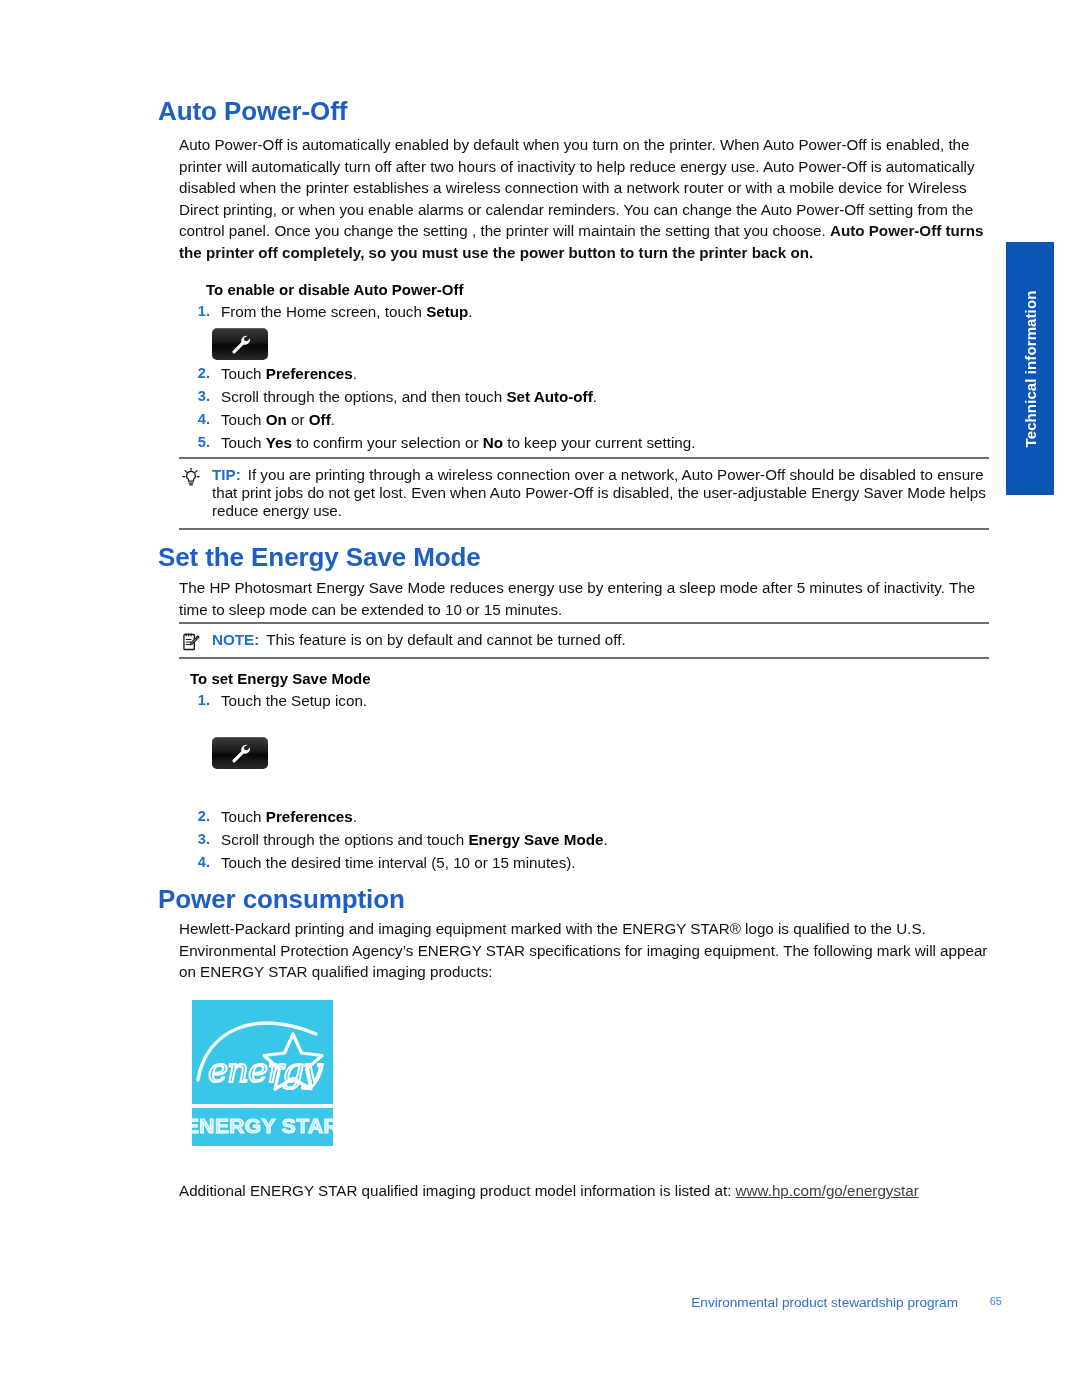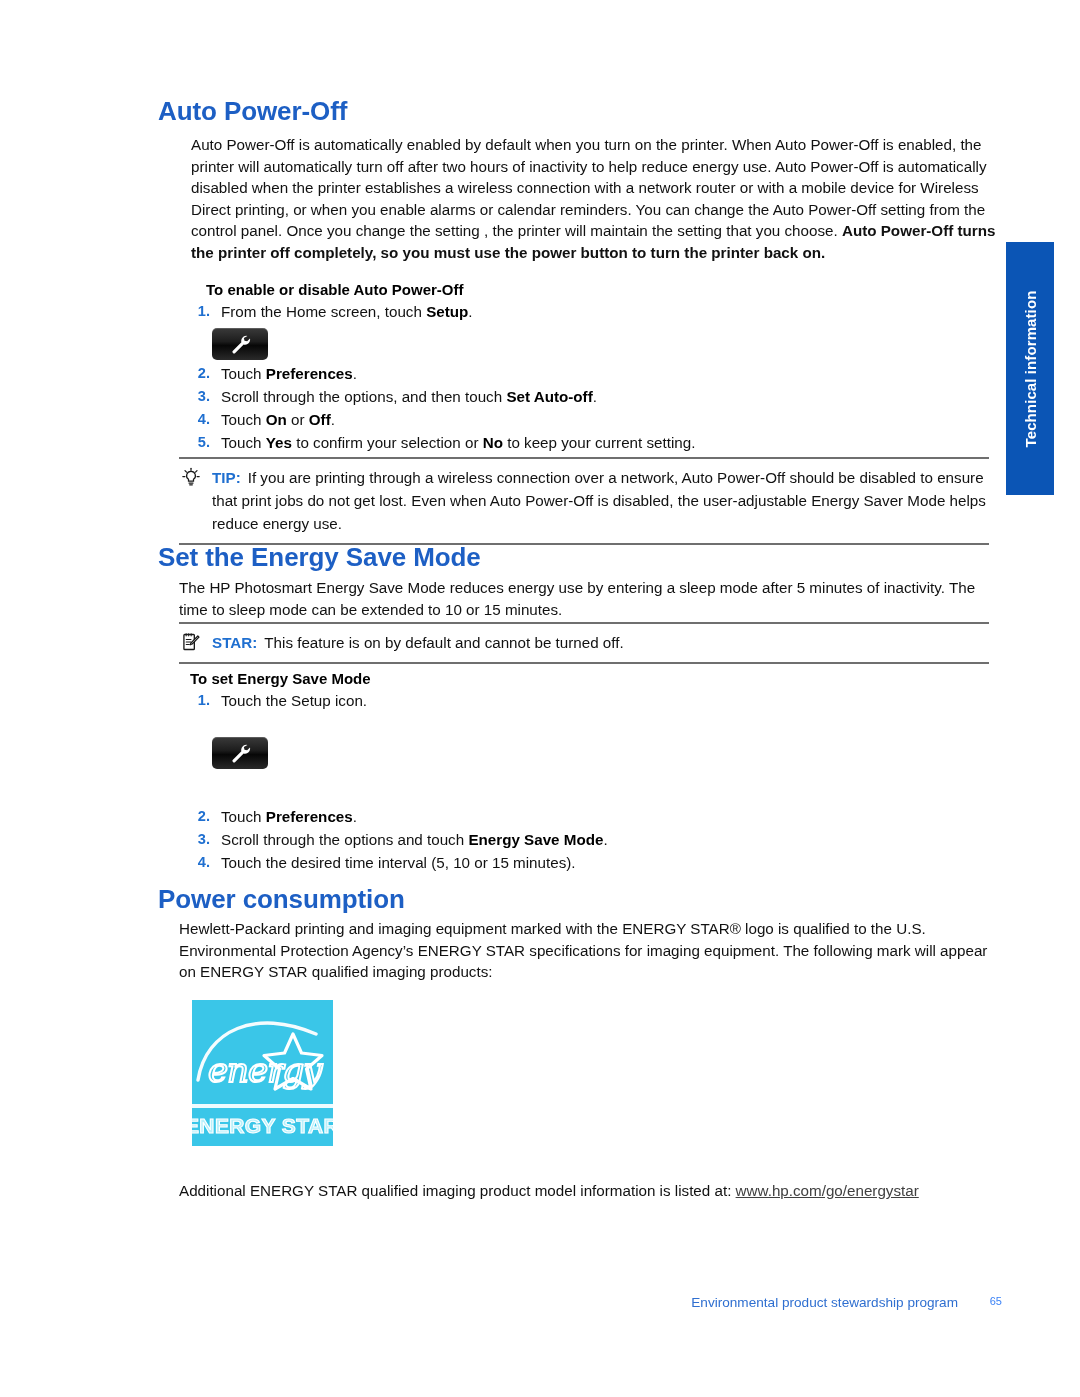--- a/index.html
+++ b/index.html
@@ -126,21 +126,21 @@
     position: absolute;
     border-top: 2px solid #6f6f6f;
     border-bottom: 2px solid #6f6f6f;
     padding: 7px 0 8px 0;
     box-sizing: border-box;
   }
   .admon-inner {
     position: relative;
     padding-left: 33px;
     font-size: 15.2px;
-    line-height: 23px;
+    line-height: 18px;
     color: #111;
   }
   .admon-icon {
     position: absolute;
     left: 2px;
     top: 1px;
     width: 22px;
     height: 20px;
   }
   .admon-kw {
@@ -196,21 +196,21 @@
 <div class="page">
 
   <div class="side-tab">
     <span class="side-tab-label">Technical information</span>
   </div>
 
   <div class="content">
 
     <h1 class="heading" style="left:158px; top:96px;">Auto Power-Off</h1>
 
-    <div class="para" style="left:179px; top:134px; width:810px;margin-left:12px;">
+    <div class="para" style="left:179px; top:134px; width:810px;">
       <span>Auto Power-Off is automatically enabled by default when you turn on the printer. When Auto Power-Off is enabled, the printer will automatically turn off after two hours of inactivity to help reduce energy use. Auto Power-Off is automatically disabled when the printer establishes a wireless connection with a network router or with a mobile device for Wireless Direct printing, or when you enable alarms or calendar reminders. You can change the Auto Power-Off setting from the control panel. Once you change the setting , the printer will maintain the setting that you choose. </span><b>Auto Power-Off turns the printer off completely, so you must use the power button to turn the printer back on.</b>
     </div>
 
     <div class="sub-bold" style="left:206px; top:281px;">To enable or disable Auto Power-Off</div>
 
     <ol class="steps" style="left:190px; top:300px; width:790px;">
       <li>
         <span class="num">1.</span>
         <span>From the Home screen, touch </span><b>Setup</b><span>.</span>
       </li>
@@ -274,21 +274,21 @@
               <line x1="6.2" y1="2" x2="6.2" y2="4.6"></line>
               <line x1="9.2" y1="2" x2="9.2" y2="4.6"></line>
               <line x1="12.2" y1="2" x2="12.2" y2="4.6"></line>
               <line x1="6.3" y1="9" x2="12" y2="9"></line>
               <line x1="6.3" y1="12" x2="12" y2="12"></line>
               <line x1="6.3" y1="15" x2="10" y2="15"></line>
             </g>
             <path d="M21.6 6.2l-8.2 8.2-2.3.9.9-2.3 8.2-8.2z" fill="#ffffff" stroke="#1a1a1a" stroke-width="1.5" stroke-linejoin="round"></path>
           </svg>
         </span>
-        <span class="admon-kw">STAR:</span><span>This feature is on by default and cannot be turned off.</span>
+        <span class="admon-kw">NOTE:</span><span>This feature is on by default and cannot be turned off.</span>
       </div>
     </div>
 
     <div class="sub-bold" style="left:190px; top:670px;">To set Energy Save Mode</div>
 
     <ol class="steps" style="left:190px; top:689px; width:790px;">
       <li>
         <span class="num">1.</span>
         <span>Touch the Setup icon.</span>
       </li>

